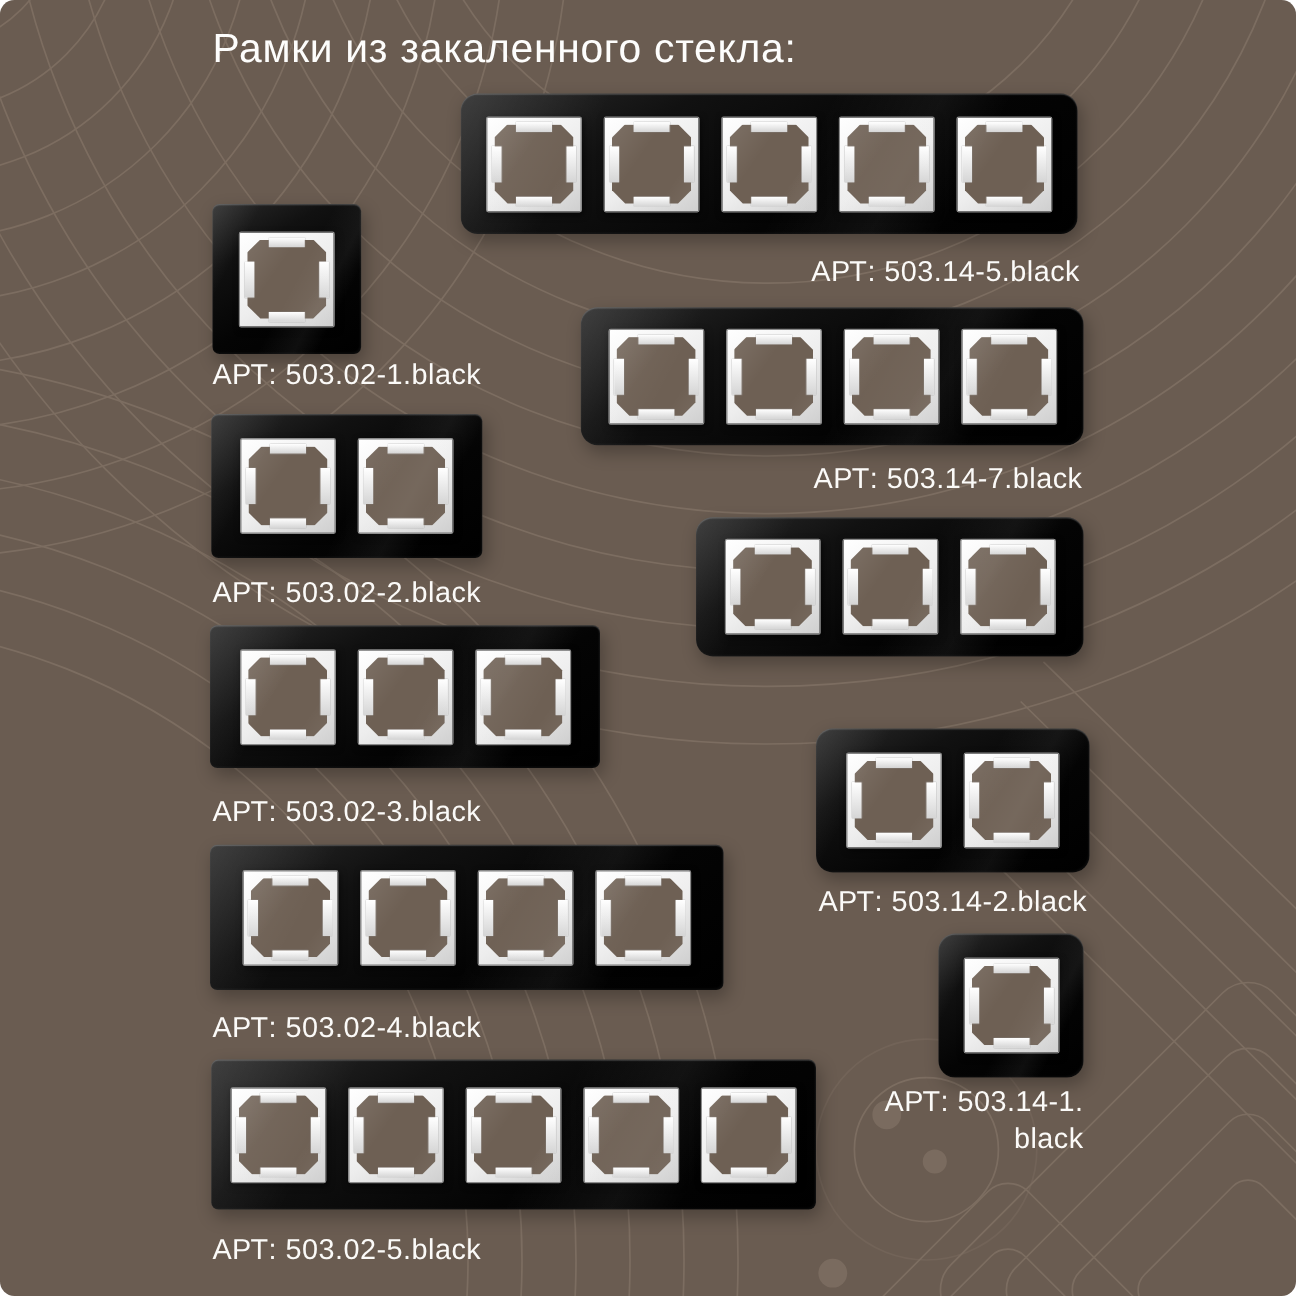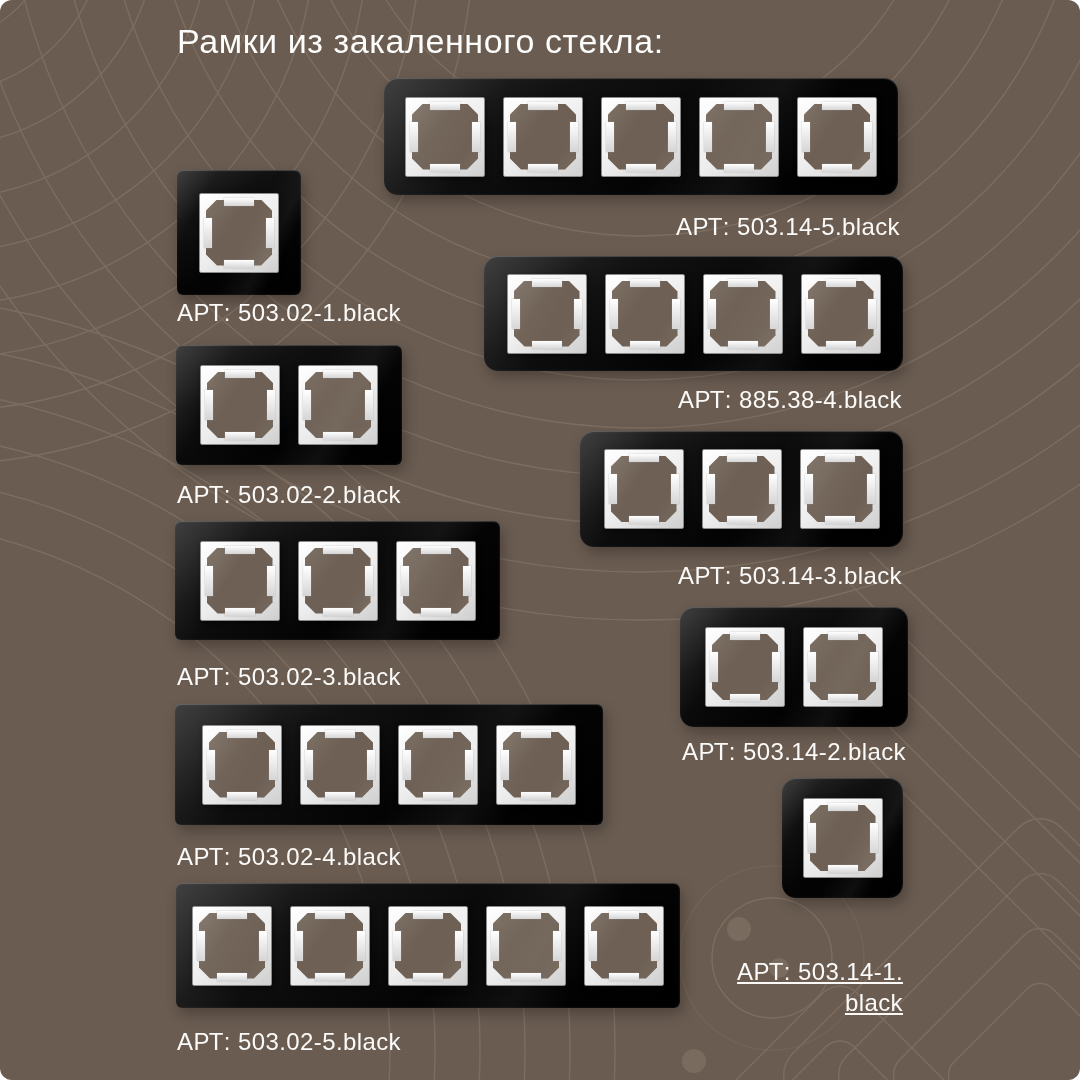--- a/index.html
+++ b/index.html
@@ -324,21 +324,21 @@
           </div>
           <div class="opening">
             <div class="op-inner"></div>
             <i class="tab t"></i>
             <i class="tab b"></i>
             <i class="tab l"></i>
             <i class="tab r"></i>
           </div>
         </div>
       </div>
-      <div class="article-label right" style="right: 178px; top: 384px;">АРТ: 885.38-4.black</div>
+      <div class="article-label right" style="right: 178px; top: 384px;">АРТ: 503.14-7.black</div>
       <div class="product right" style="left: 580px; top: 431px; width: 323px; height: 116px;">
         <div class="glass">
           <div class="opening">
             <div class="op-inner"></div>
             <i class="tab t"></i>
             <i class="tab b"></i>
             <i class="tab l"></i>
             <i class="tab r"></i>
           </div>
           <div class="opening">
@@ -350,21 +350,20 @@
           </div>
           <div class="opening">
             <div class="op-inner"></div>
             <i class="tab t"></i>
             <i class="tab b"></i>
             <i class="tab l"></i>
             <i class="tab r"></i>
           </div>
         </div>
       </div>
-      <div class="article-label right" style="right: 178px; top: 560px;">АРТ: 503.14-3.black</div>
       <div class="product right" style="left: 680px; top: 607px; width: 228px; height: 120px;">
         <div class="glass">
           <div class="opening">
             <div class="op-inner"></div>
             <i class="tab t"></i>
             <i class="tab b"></i>
             <i class="tab l"></i>
             <i class="tab r"></i>
           </div>
           <div class="opening">
@@ -381,16 +380,16 @@
         <div class="glass">
           <div class="opening">
             <div class="op-inner"></div>
             <i class="tab t"></i>
             <i class="tab b"></i>
             <i class="tab l"></i>
             <i class="tab r"></i>
           </div>
         </div>
       </div>
-      <div class="article-label right" style="right: 177px; top: 956px; text-decoration: underline;">АРТ: 503.14-1.
+      <div class="article-label right" style="right: 177px; top: 903px;">АРТ: 503.14-1.
 black</div>
     </div>
 </div>
 
 </body></html>

